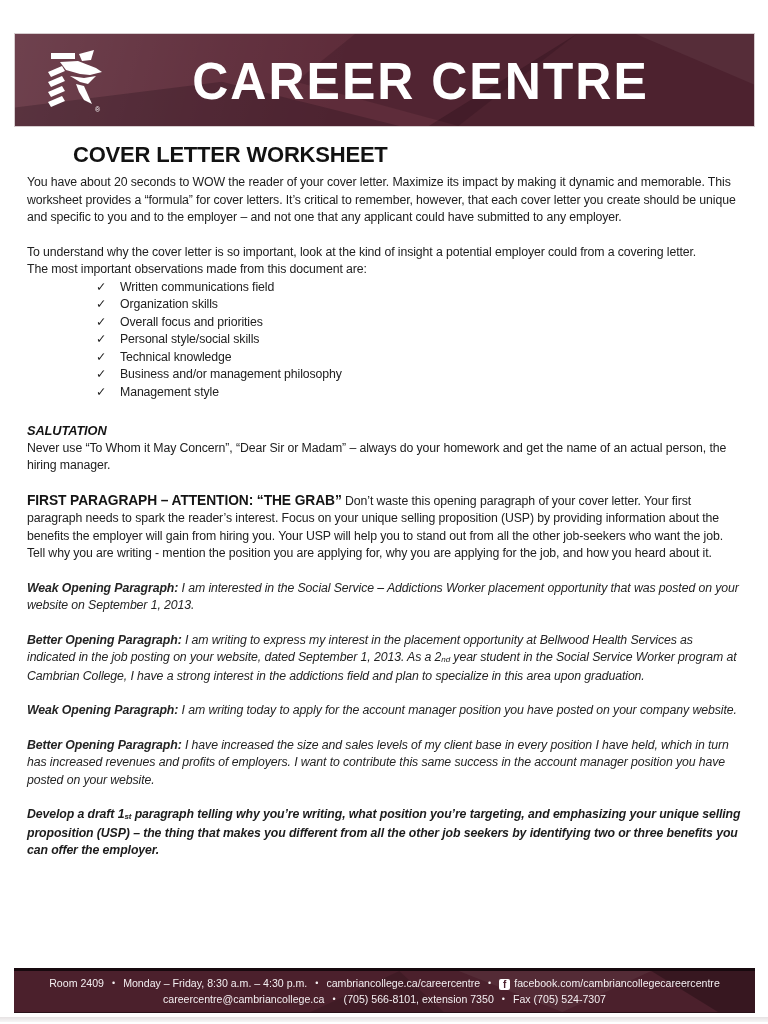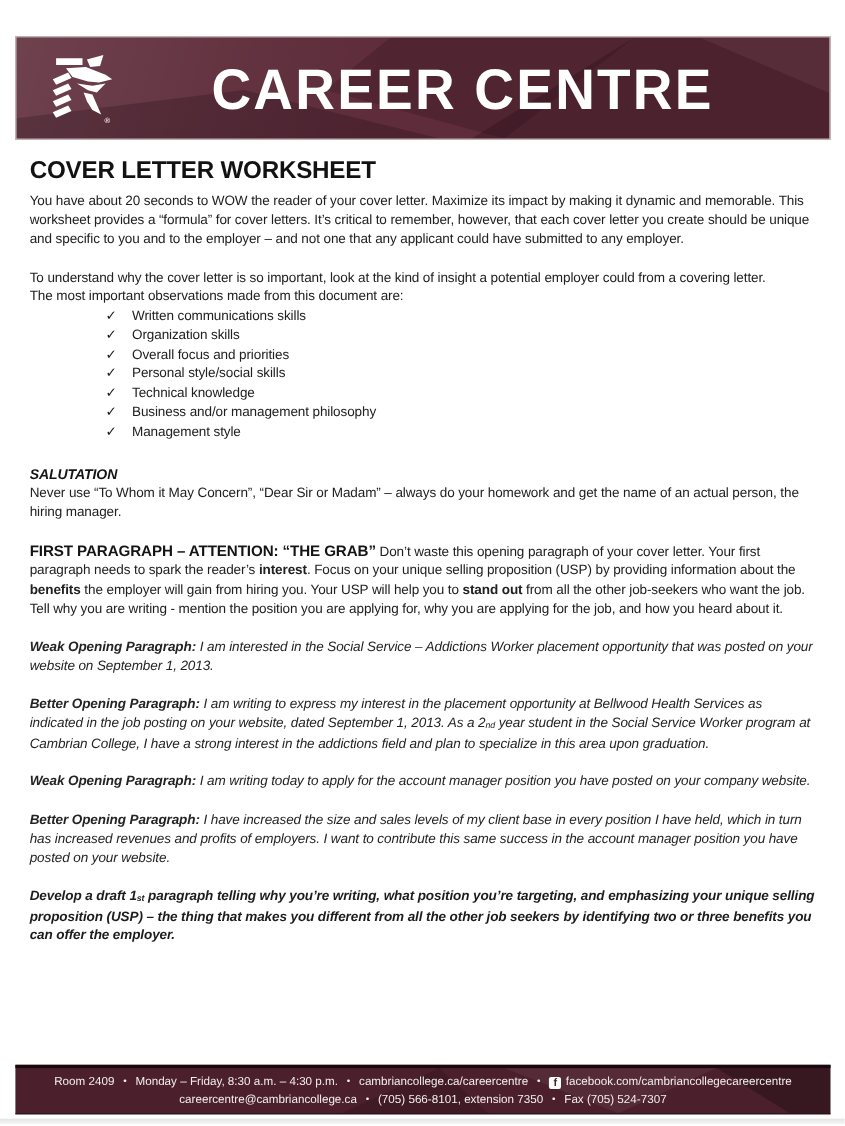--- a/index.html
+++ b/index.html
@@ -24,29 +24,29 @@
     position: relative; z-index: 2; flex: 1; text-align: center; padding-left: 72px;
     color: #ffffff; font-weight: 700; font-size: 50px; letter-spacing: 2px; line-height: 94px;
     transform: scaleY(1.04); white-space: nowrap;
   }
 
   
   .content {
     position: absolute; left: 27px; top: 142px; width: 715px;
     font-size: 12.3px; line-height: 17.5px; letter-spacing: -0.1px; color: #212121;
   }
-  .doc-title { font-size: 22px; line-height: 26px; font-weight: 700; color: #121212; letter-spacing: -0.2px; margin-bottom: 6px; }
+  .doc-title { font-size: 22px; line-height: 26px; font-weight: 700; color: #121212; letter-spacing: -0.2px; margin-bottom: 6px; margin-left: 46px; }
   .para { margin-bottom: 17px; }
   .tight { margin-bottom: 0; }
   .checklist { list-style: none; margin: 0 0 21px 69px; }
   .checklist li { display: flex; }
   .check-icon { width: 24px; flex: none; }
   .section-heading { font-weight: 700; font-size: 12.8px; color: #141414; font-style: italic; }
   .fp-heading { font-weight: 700; font-size: 13.8px; color: #141414; }
-  b { font-weight: 700; }
+  b { font-weight: 400; }
   .example { font-style: italic; margin-bottom: 17px; color: #242424; }
   .example .label { font-weight: 700; }
   .develop { font-style: italic; font-weight: 700; color: #1c1c1c; margin-bottom: 0; }
   .ord { font-size: 8px; position: relative; top: 1px; }
 
   
   .footer {
     position: absolute; left: 14px; top: 968px; width: 741px; height: 45px;
     background: #4b202c; border-top: 3px solid #17090e; border-bottom: 1px solid #2a1219;
     color: #f3eef0; overflow: hidden;
@@ -100,21 +100,21 @@
     <div class="doc-title">COVER LETTER WORKSHEET</div>
 
     <p class="para">You have about 20 seconds to WOW the reader of your cover letter. Maximize its impact by making it dynamic and memorable. This worksheet provides a “formula” for cover letters. It’s critical to remember, however, that each cover letter you create should be unique and specific to you and to the employer – and not one that any applicant could have submitted to any employer.</p>
 
     <p class="tight">To understand why the cover letter is so important, look at the kind of insight a potential employer could from a covering letter.</p>
     <p class="tight">The most important observations made from this document are:</p>
 
     <ul class="checklist">
       <li>
           <span class="check-icon">✓</span>
-          <span>Written communications skills</span>
+          <span>Written communications field</span>
         </li>
       <li>
           <span class="check-icon">✓</span>
           <span>Organization skills</span>
         </li>
       <li>
           <span class="check-icon">✓</span>
           <span>Overall focus and priorities</span>
         </li>
       <li>

